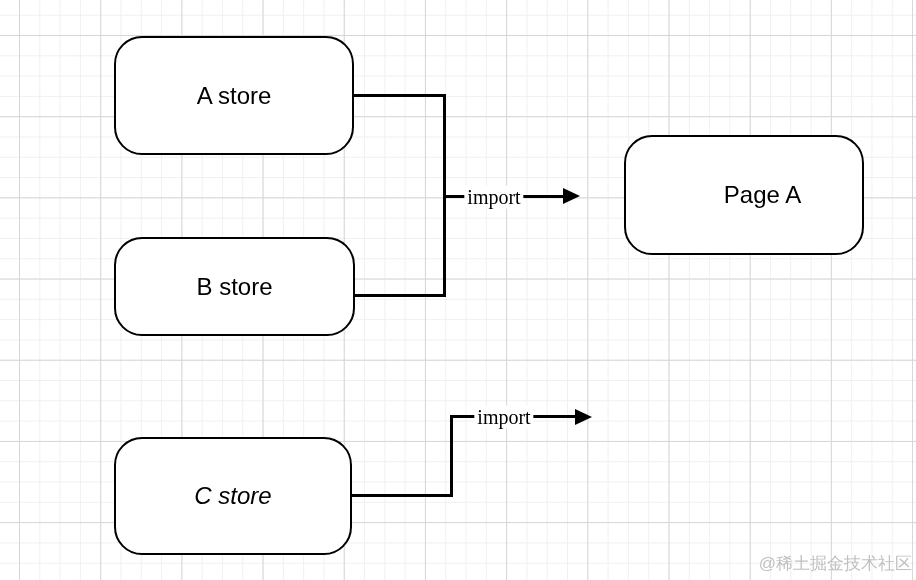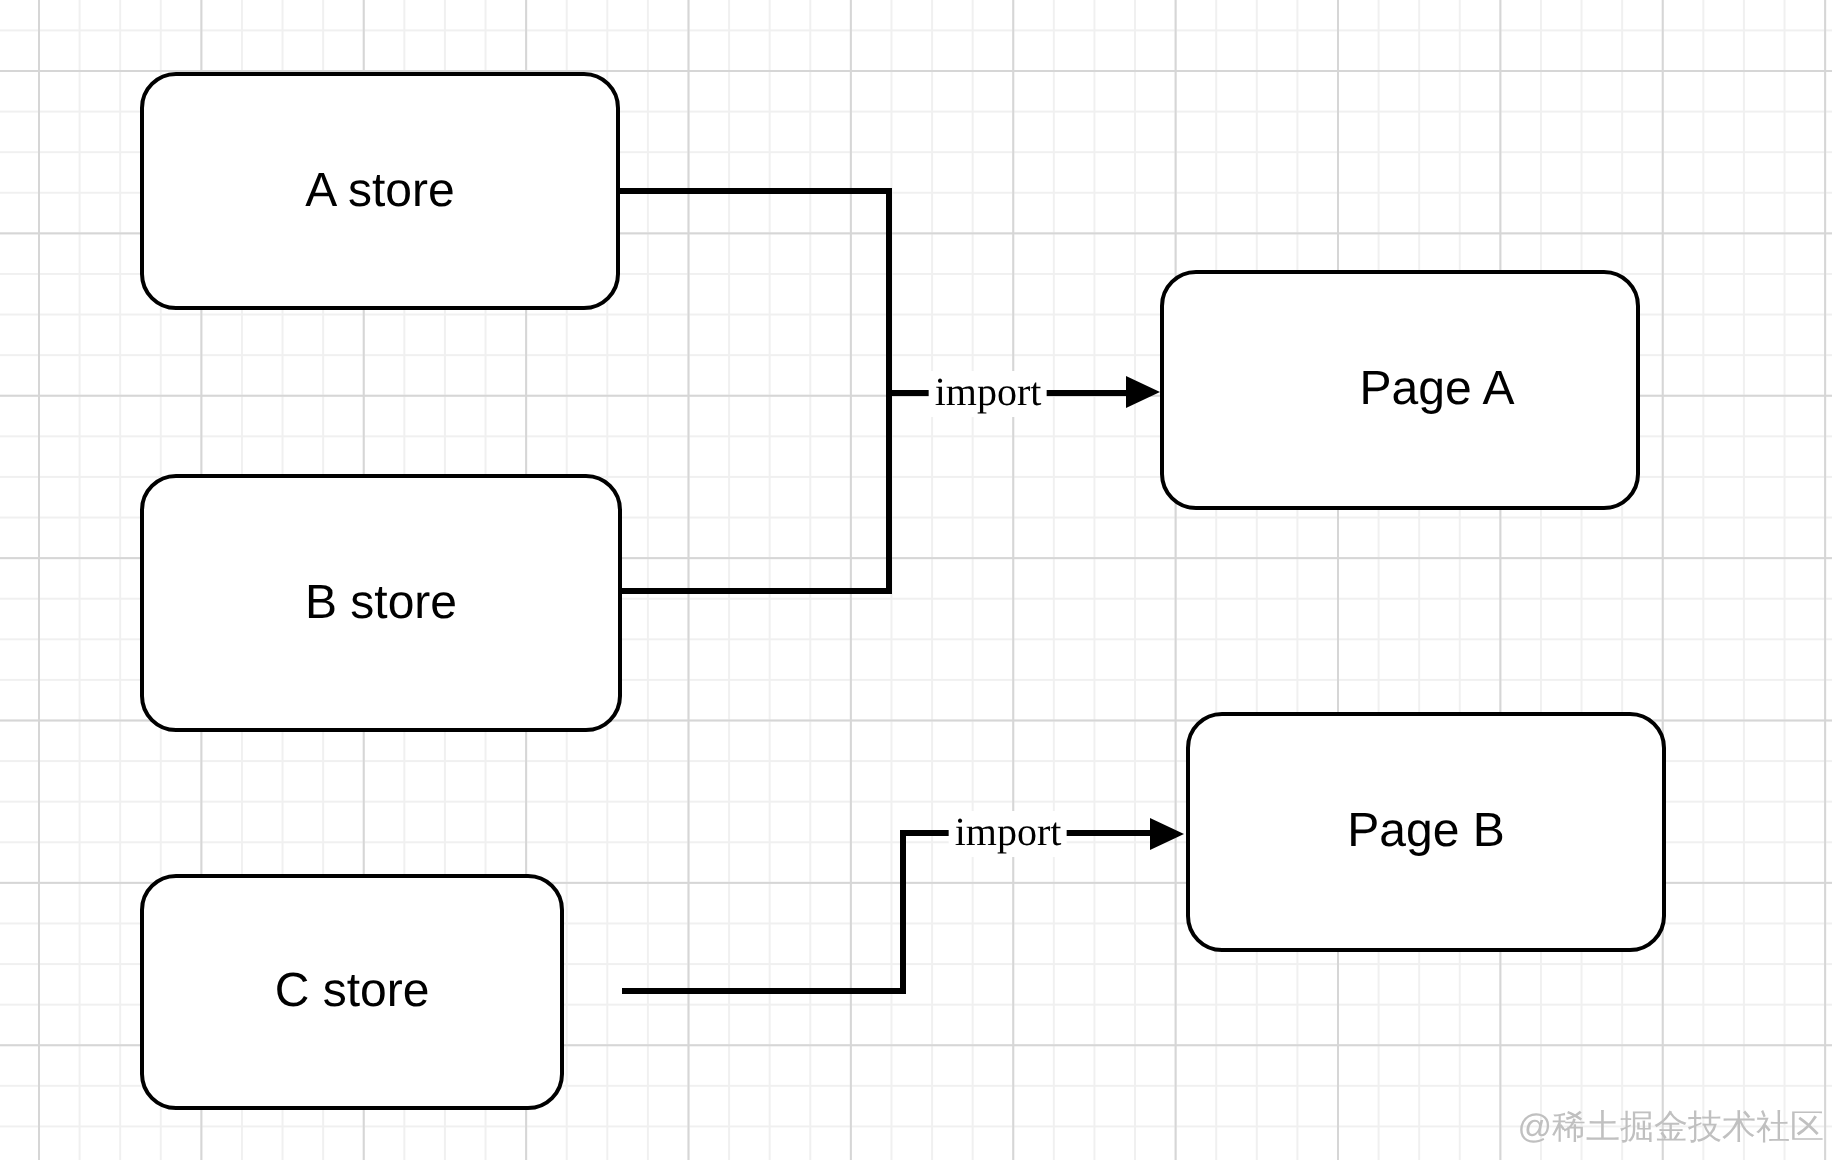--- a/index.html
+++ b/index.html
@@ -28,31 +28,32 @@
       19px 35px,
       19px 35px,
       19px 35px,
       19px 35px;
   }
   .node {
     position: absolute;
     box-sizing: border-box;
     background: #ffffff;
     border: 2.5px solid #000000;
-    border-radius: 18px;
+    border-radius: 28px;
     display: flex;
     align-items: center;
     justify-content: center;
     font-size: 24px;
     color: #000000;
     z-index: 2;
+    margin-left: 44px;
   }
   .node-a-store { left: 70px;  top: 36px;  width: 240px; height: 119px; }
-  .node-b-store { left: 70px;  top: 237px; width: 241px; height: 129px; }
-  .node-c-store { left: 70px;  top: 437px; width: 212px; height: 118px; }
+  .node-b-store { left: 70px;  top: 237px; width: 241px; height: 99px; }
+  .node-c-store { left: 70px;  top: 437px; width: 238px; height: 118px; font-style: italic; }
   .node-page-a  { left: 580px; top: 135px; width: 240px; height: 120px; padding-left: 37px; }
   .node-page-b  { left: 593px; top: 356px; width: 240px; height: 120px; }
 
   .edge-h, .edge-v {
     position: absolute;
     background: #000000;
     z-index: 1;
   }
   .edge-h { height: 3px; }
   .edge-v { width: 3px; }
@@ -111,23 +112,20 @@
   </div>
   <div class="node node-b-store">
     <span>B store</span>
   </div>
   <div class="node node-c-store">
     <span>C store</span>
   </div>
   <div class="node node-page-a">
     <span>Page A</span>
   </div>
-  <div class="node node-page-b">
-    <span>Page B</span>
-  </div>
 
   <div class="edge-h seg-a-out"></div>
   <div class="edge-h seg-b-out"></div>
   <div class="edge-v seg-trunk-top"></div>
   <div class="edge-h seg-import-a"></div>
   <div class="arrow-right arrow-a"></div>
   <div class="edge-label label-import-a">import</div>
 
   <div class="edge-h seg-c-out"></div>
   <div class="edge-v seg-trunk-bot"></div>

